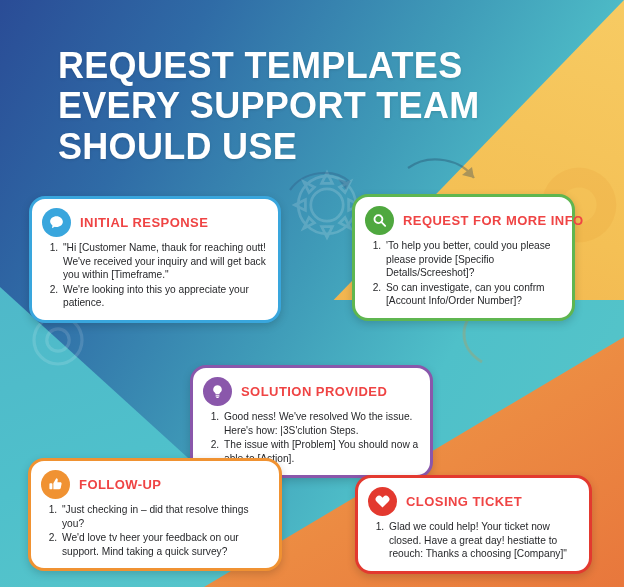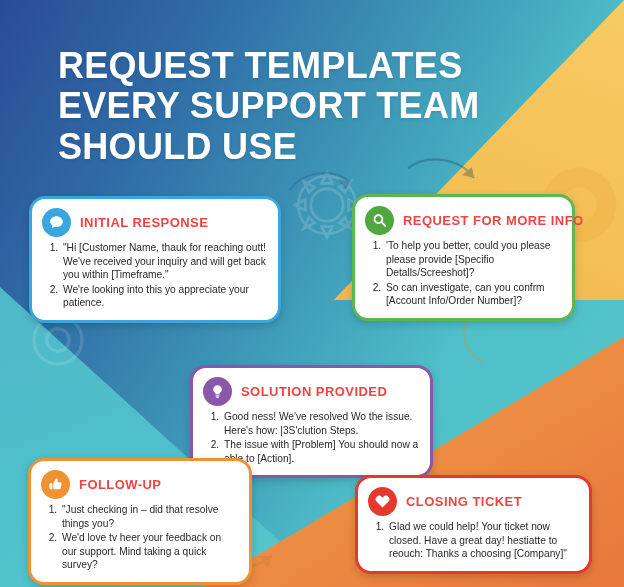--- a/index.html
+++ b/index.html
@@ -56,21 +56,21 @@
   }
   ol.card-list{
     margin:2px 0 0 0;padding:0 11px 9px 29px;
     font-size:10.2px;line-height:1.33;color:#27282b;
   }
   ol.card-list li{margin-bottom:1px;padding-left:2px;}
 
   #card-initial  {left:29px; top:196px; width:252px;  border:3px solid #39a6dd;}
   #card-request  {left:352px;top:194px; width:223px;  border:3px solid #5fb650;}
   #card-solution {left:190px;top:317px; width:243px;  border:3px solid #8a57ab;margin-top:48px;}
-  #card-followup {left:28px; top:458px; width:224px;  border:3px solid #f09232;}
+  #card-followup {left:28px; top:458px; width:254px;  border:3px solid #f09232;}
   #card-closing  {left:355px;top:431px; width:237px;  border:3px solid #e3392f;margin-top:44px;}
 
   .b-blue{background:#39a6dd;}
   .b-green{background:#4fa83f;}
   .b-purple{background:#8a57ab;}
   .b-orange{background:#f09232;}
   .b-red{background:#e3392f;}
 </style>
 </head>
 <body>

